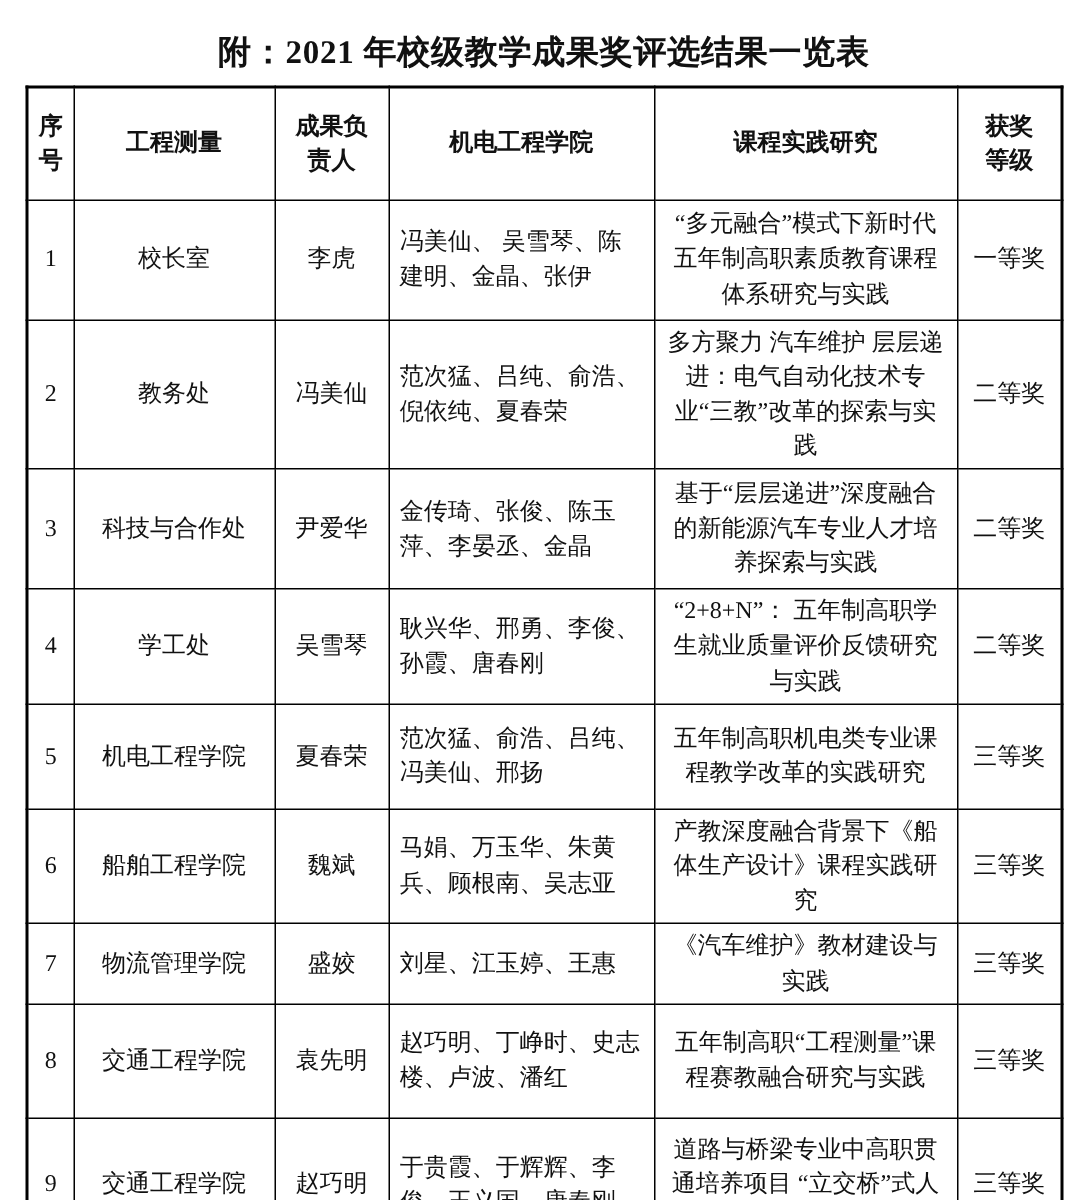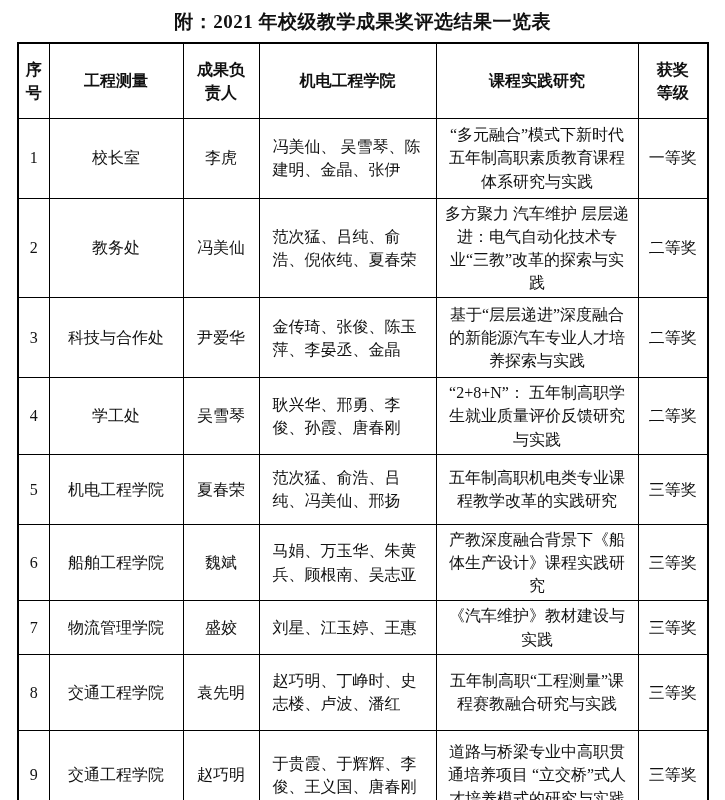--- a/index.html
+++ b/index.html
@@ -12,22 +12,22 @@
   }
   .page {
     width: 725px;
     height: 800px;
     background: #ffffff;
     overflow: hidden;
   }
   .doc-title {
     text-align: center;
     font-weight: bold;
-    font-size: 19px;
-    padding: 9px 0 7px 0;
+    font-size: 22px;
+    padding: 20px 0 7px 0;
     letter-spacing: 0.5px;
   }
   table.results {
     border-collapse: collapse;
     table-layout: fixed;
     margin-left: 17px;
     width: 690px;
     border: 2px solid #000000;
   }
   table.results th,
@@ -41,21 +41,21 @@
     box-sizing: border-box;
     overflow: hidden;
   }
   table.results th {
     font-weight: bold;
     white-space: pre-line;
     font-size: 16px;
   }
   table.results td.collab {
     text-align: left;
-    padding-left: 13px;
+    padding-left: 7px;
   }
   
   tr.hdr      { height: 75px; }
   tr.r0       { height: 80px; }
   tr.r1       { height: 90px; }
   tr.r2       { height: 80px; }
   tr.r3       { height: 73px; }
   tr.r4       { height: 70px; }
   tr.r5       { height: 76px; }
   tr.r6       { height: 40px; }

